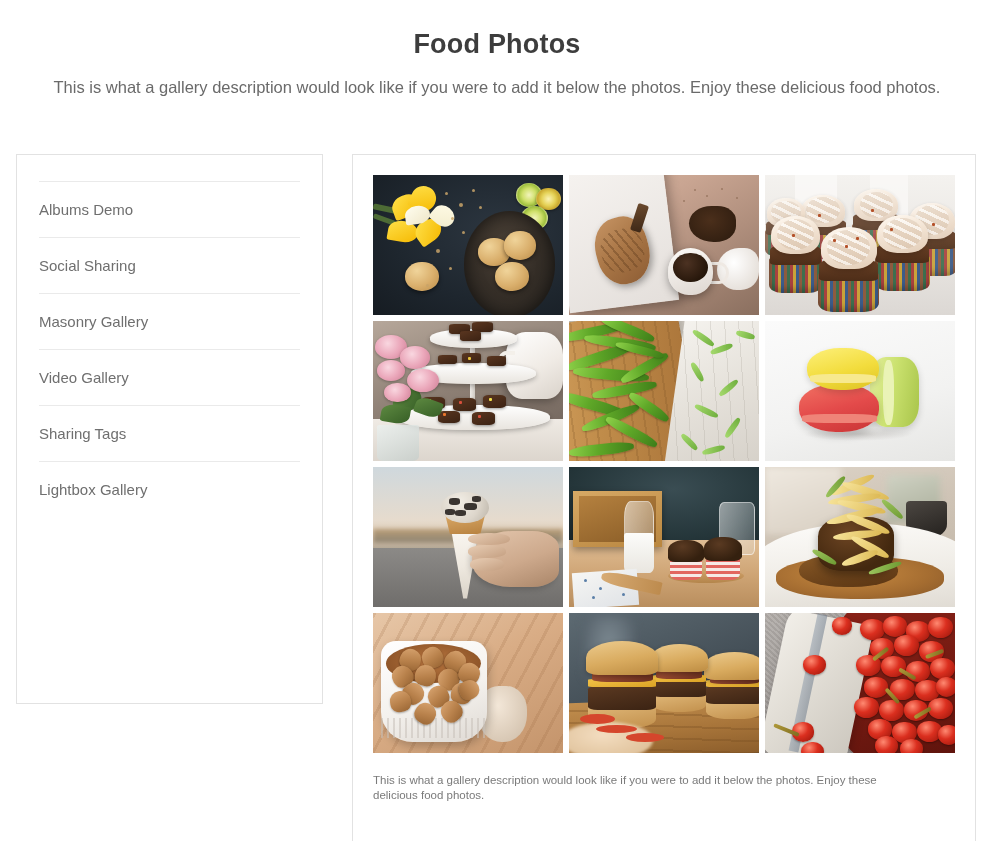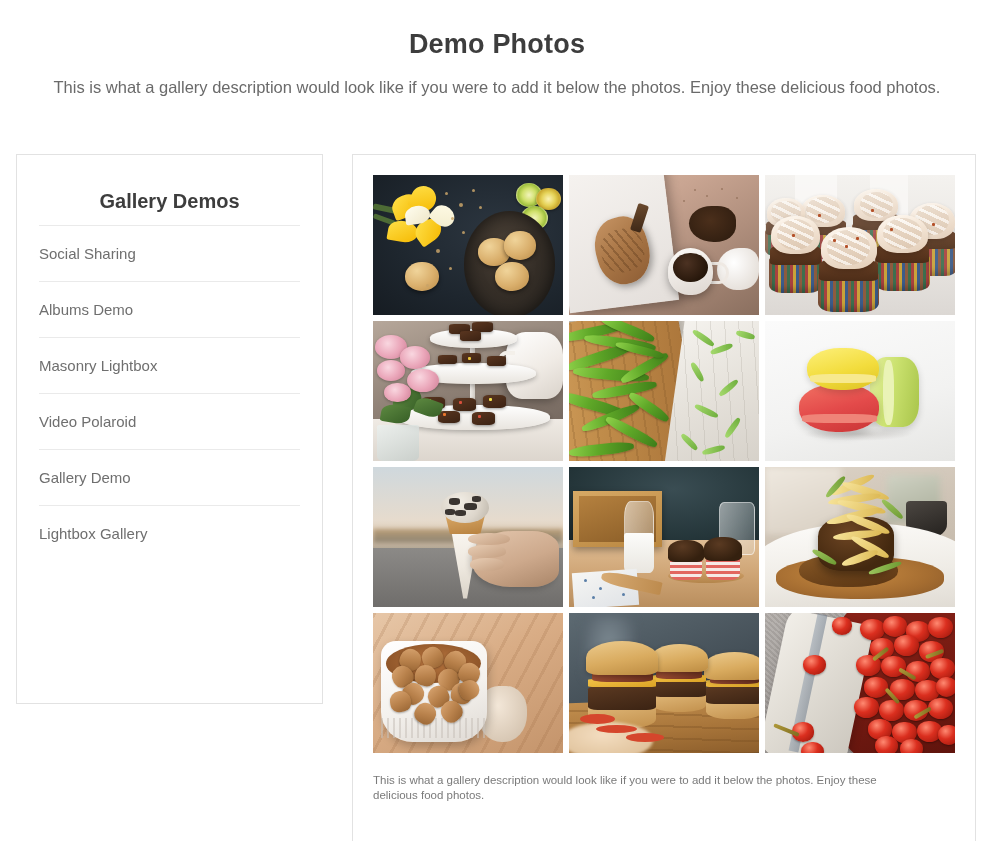--- a/index.html
+++ b/index.html
@@ -429,43 +429,42 @@
     background: radial-gradient(circle at 36% 30%, #ff8a72 0%, #db2f1f 42%, #951409 100%);
     box-shadow: 0 1px 2px rgba(0,0,0,.35); }
   .s12 .st12 { position:absolute; background: linear-gradient(120deg,#b09a3a,#7d6b1f); border-radius:2px; }
 </style>
 </head>
 <body>
 
 <div class="page">
 
   <header class="page-header">
-    <h1 class="page-title">Demo Photos</h1>
+    <h1 class="page-title">Food Photos</h1>
     <p class="page-subtitle">This is what a gallery description would look like if you were to add it below the photos. Enjoy these delicious food photos.</p>
   </header>
 
   <div class="content">
 
     <aside class="sidebar">
-      <h2 class="sidebar-title">Gallery Demos</h2>
       <ul class="sidebar-list">
+        <li class="sidebar-item">
+          <a class="sidebar-link" href="#">Albums Demo</a>
+        </li>
         <li class="sidebar-item">
           <a class="sidebar-link" href="#">Social Sharing</a>
         </li>
         <li class="sidebar-item">
-          <a class="sidebar-link" href="#">Albums Demo</a>
+          <a class="sidebar-link" href="#">Masonry Gallery</a>
         </li>
         <li class="sidebar-item">
-          <a class="sidebar-link" href="#">Masonry Lightbox</a>
+          <a class="sidebar-link" href="#">Video Gallery</a>
         </li>
         <li class="sidebar-item">
-          <a class="sidebar-link" href="#">Video Polaroid</a>
-        </li>
-        <li class="sidebar-item">
-          <a class="sidebar-link" href="#">Gallery Demo</a>
+          <a class="sidebar-link" href="#">Sharing Tags</a>
         </li>
         <li class="sidebar-item">
           <a class="sidebar-link" href="#">Lightbox Gallery</a>
         </li>
       </ul>
     </aside>
 
     <section class="gallery-panel">
       <div class="gallery-grid">
 

